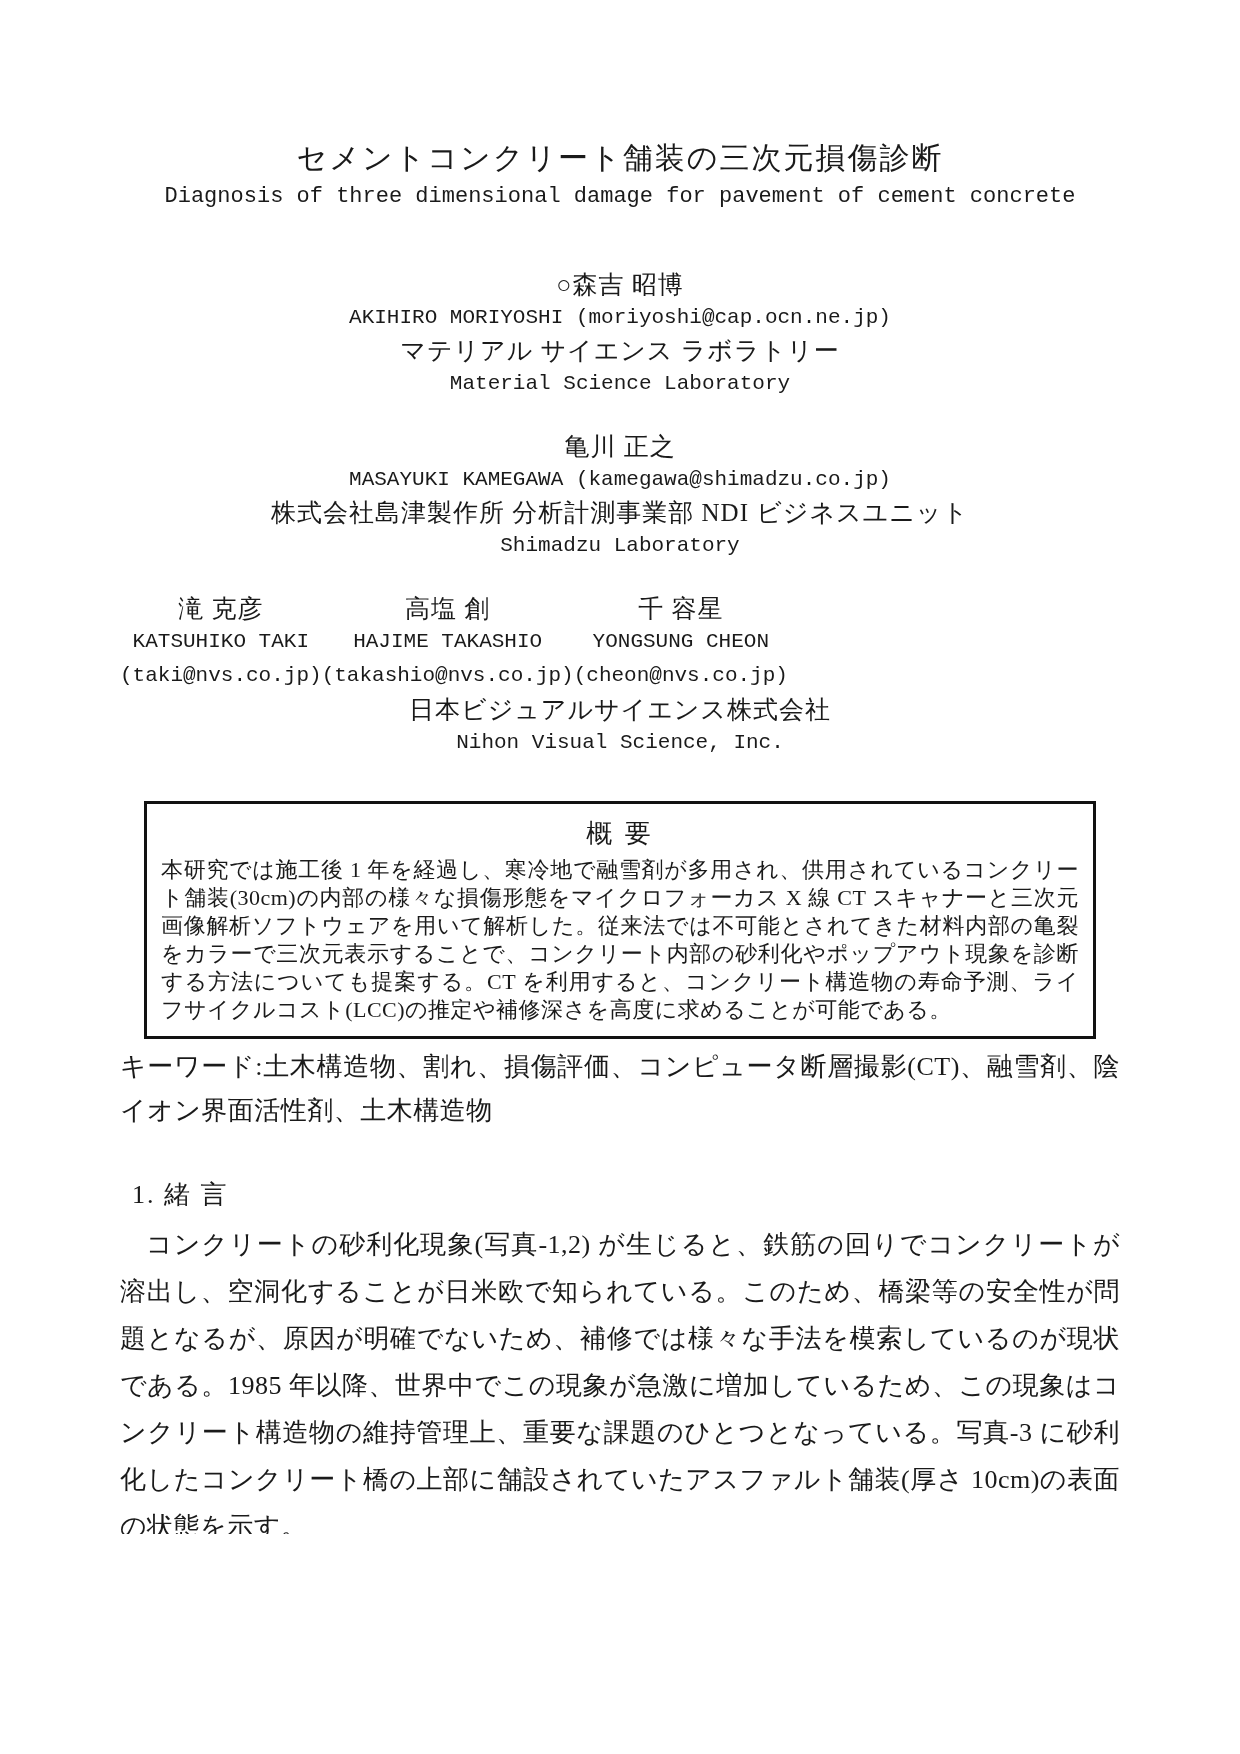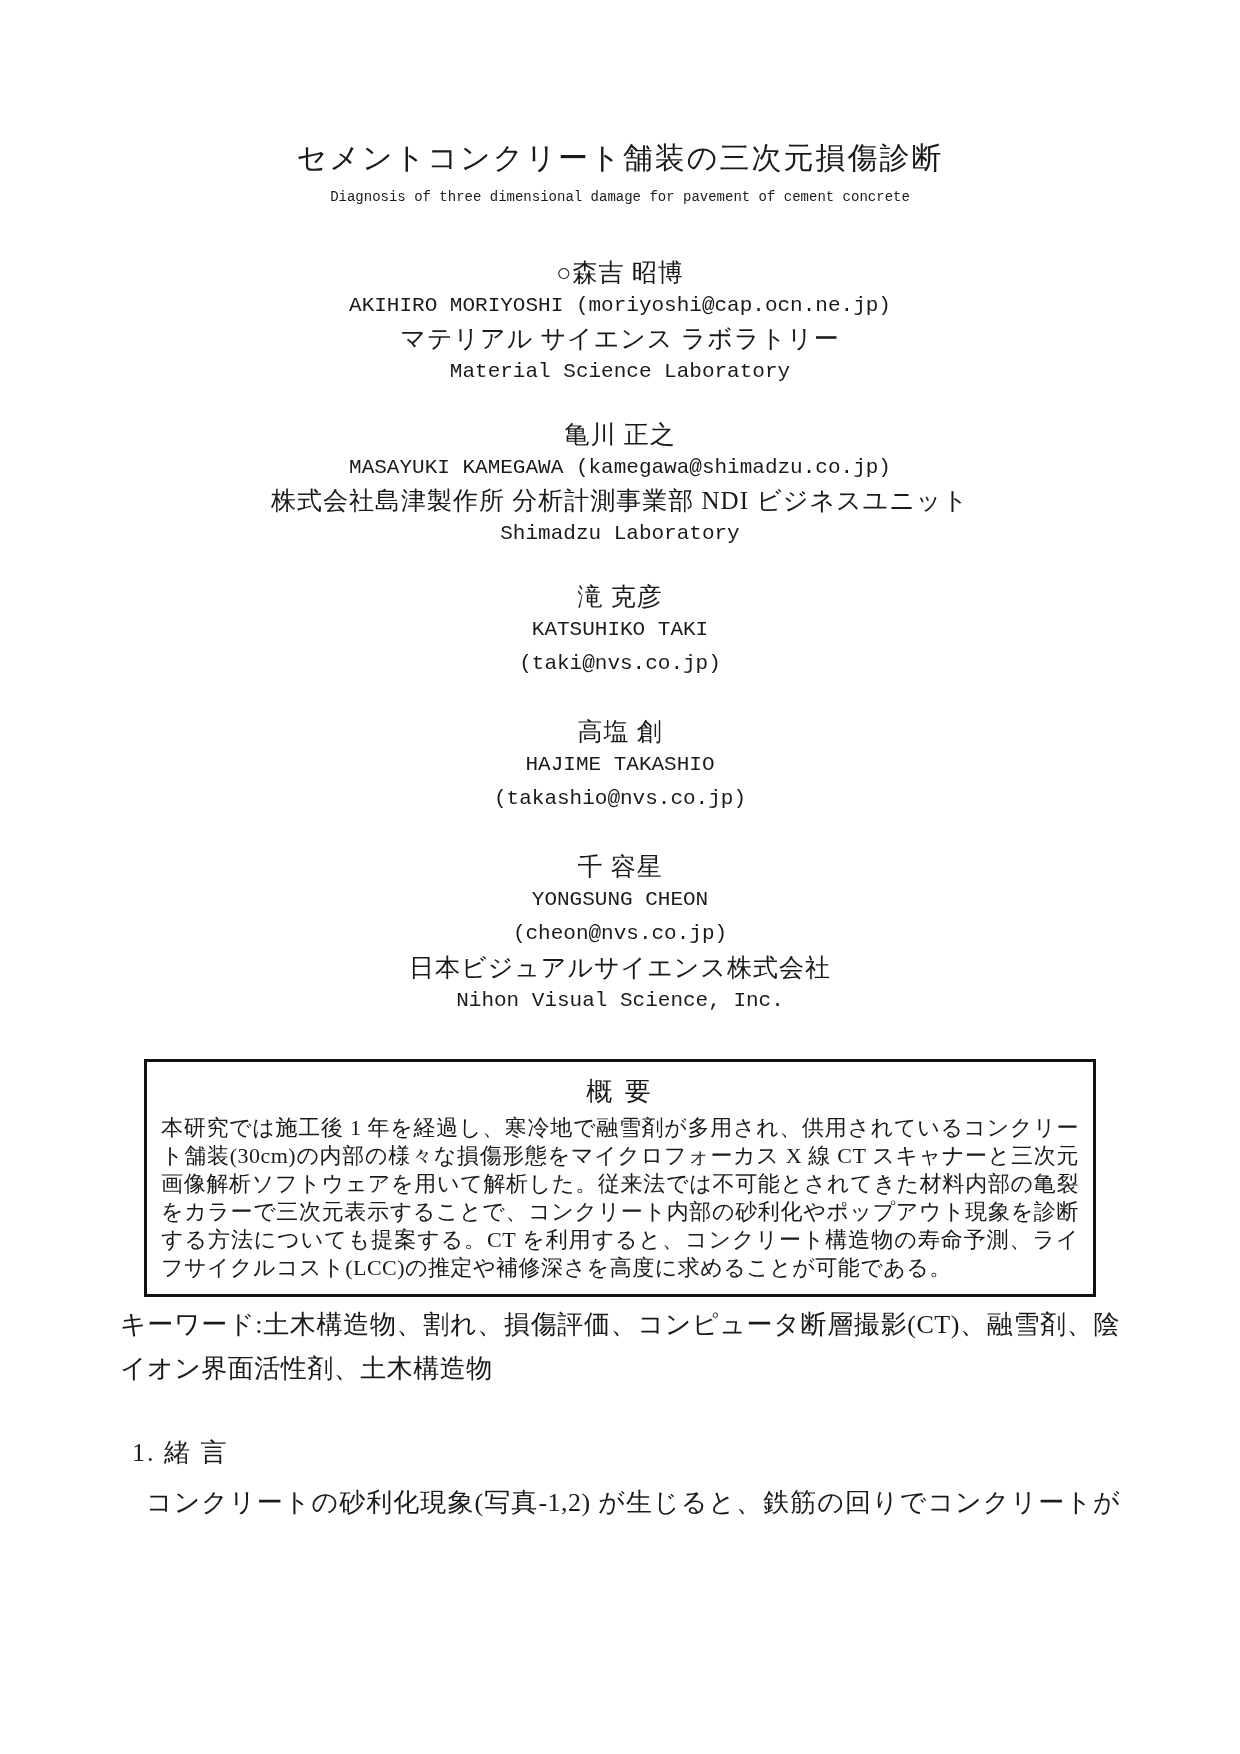--- a/index.html
+++ b/index.html
@@ -24,41 +24,39 @@
   }
   .center { text-align: center; }
 
   .title-ja {
     font-size: 30px;
     letter-spacing: 2px;
     line-height: 40px;
     margin-bottom: 6px;
   }
   .title-en {
-    font-size: 14px;
+    font-size: 22px;
     line-height: 26px;
-    margin-bottom: 46px;
+    margin-bottom: 58px;
   }
 
   .author-block { margin-bottom: 30px; }
   .author-line-ja {
     font-size: 25px;
     line-height: 33px;
     letter-spacing: 1px;
   }
   .author-line-en {
     font-size: 21px;
     line-height: 33px;
   }
 
   .author-columns {
     display: flex;
-    gap: 34px;
     margin-bottom: 0;
-    flex-direction: column;
   }
   .author-col { text-align: center; }
   .author-col .author-line-en { line-height: 34px; }
 
   .abstract-box {
     width: 952px;
     margin: 42px auto 0 auto;
     border: 3px solid #111111;
     box-sizing: border-box;
     padding: 10px 14px 12px 14px;

